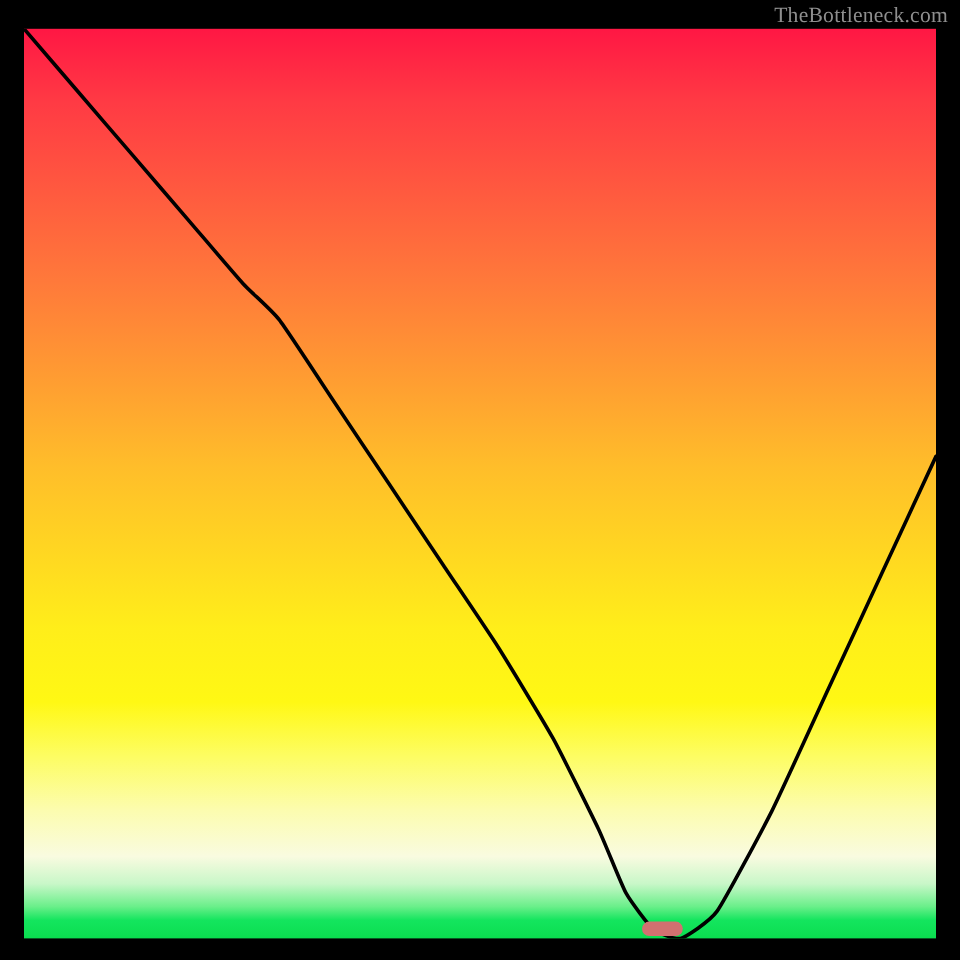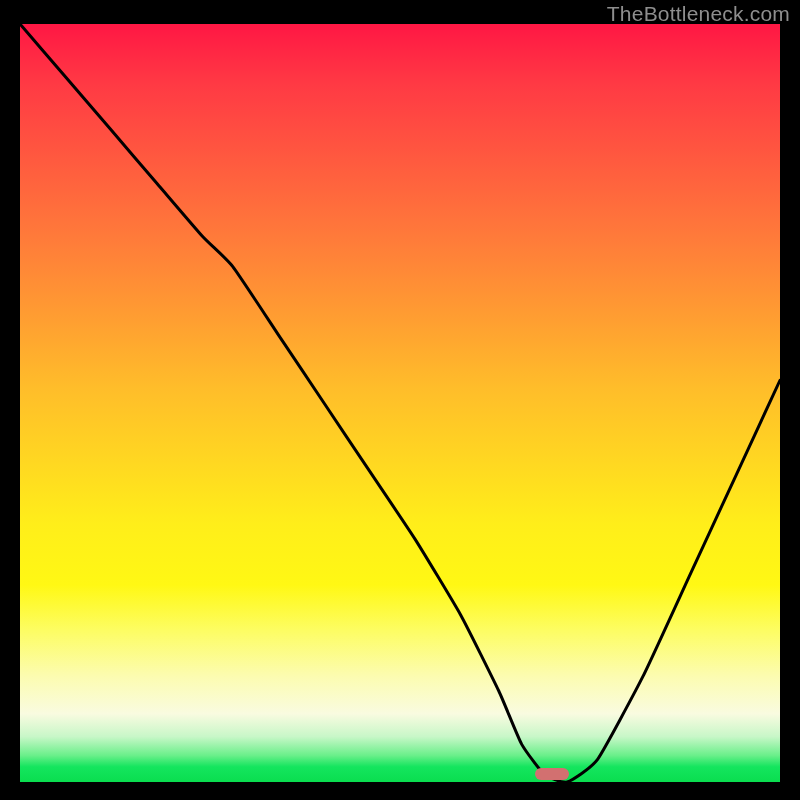--- a/index.html
+++ b/index.html
@@ -53,22 +53,22 @@
     width: 34px;
     height: 12px;
     border-radius: 6px;
     background: #d27070;
     transform: translate(-50%, -50%);
   }
   .watermark {
     position: absolute;
     top: 2px;
     right: 10px;
-    font-family: Liberation Sans, sans-serif;
-    font-size: 21px;
+    font-family: Liberation Serif, serif;
+    font-size: 18px;
     color: #8e8e8e;
     letter-spacing: 0.2px;
     user-select: none;
   }
 </style>
 </head>
 <body>
 
 <div class="wrap">
   <div class="watermark">TheBottleneck.com</div>

